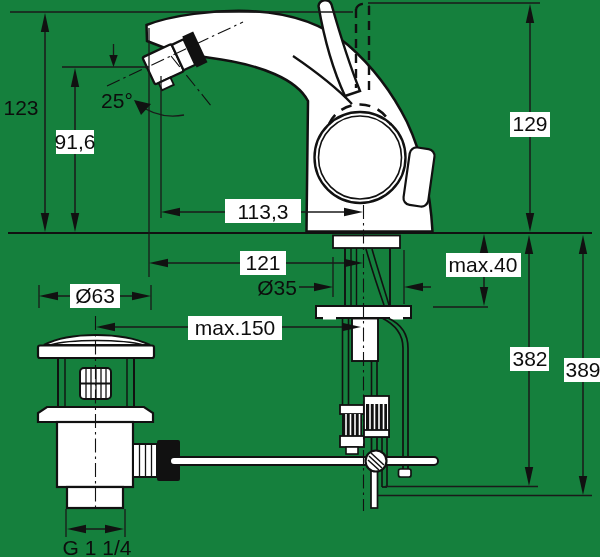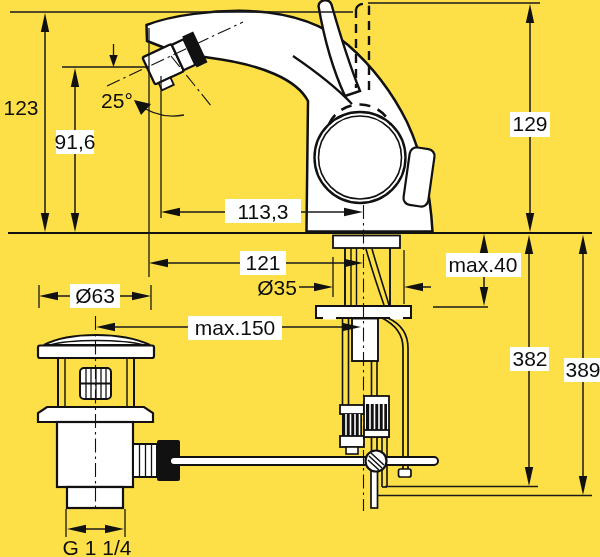--- a/index.html
+++ b/index.html
@@ -1,16 +1,16 @@
 <!DOCTYPE html>
 <html><head>
 <meta charset="utf-8">
 <style>
   html,body{margin:0;padding:0;background:#fff;}
-  .stage{position:relative;width:600px;height:557px;background:#fde047;overflow:hidden;}
+  .stage{position:relative;width:600px;height:557px;background:#15803d;overflow:hidden;}
   svg{display:block;}
   text{font-family:"Liberation Sans",sans-serif;font-size:21px;fill:#0d0d0d;}
 </style>
 </head>
 <body>
 
 <div class="stage">
 <svg width="600" height="557" viewBox="0 0 600 557">
 
   <g stroke="#111" fill="#fff">

